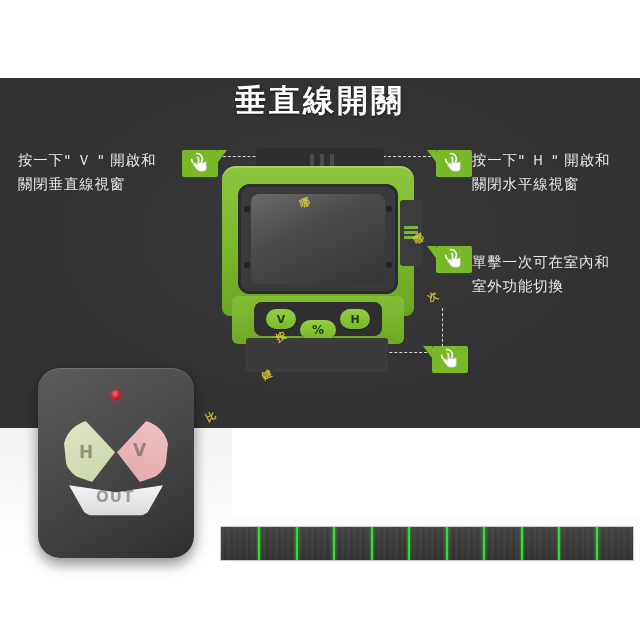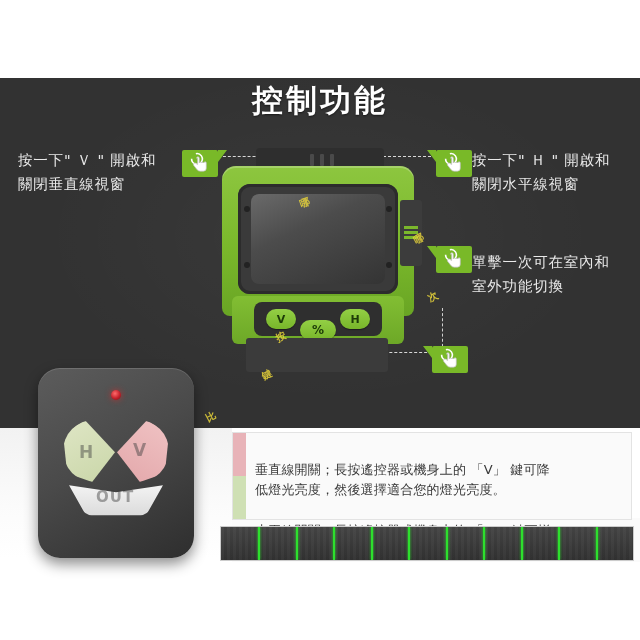--- a/index.html
+++ b/index.html
@@ -232,21 +232,21 @@
     opacity:.85;pointer-events:none;
   }
 </style>
 </head>
 <body>
 
 <div class="stage">
 
   <div class="dark-panel"></div>
 
-  <div class="page-title">控制功能</div>
+  <div class="page-title">垂直線開關</div>
 
   <div class="lead h l-h1"></div>
   <div class="lead h l-h2"></div>
   <div class="lead v l-v1"></div>
   <div class="lead v l-v3"></div>
   <div class="lead h l-h3"></div>
   <div class="lead v l-v4"></div>
 
   <div class="device">
     <div class="dev-top">
@@ -332,32 +332,20 @@
     <div class="pad">
       <div class="pad-btn btn-h"></div>
       <div class="pad-btn btn-v"></div>
       <div class="pad-btn btn-out"></div>
       <div class="pad-label lbl-h">H</div>
       <div class="pad-label lbl-v">V</div>
       <div class="pad-label lbl-out">OUT</div>
     </div>
   </div>
 
-  <div class="legend">
-    <div class="legend-swatches">
-      <div class="sw sw-v"></div>
-      <div class="sw sw-h"></div>
-    </div>
-    <div class="legend-body">
-      <div>垂直線開關；長按遙控器或機身上的 「V」 鍵可降
-低燈光亮度，然後選擇適合您的燈光亮度。</div>
-      <div>水平線開關；長按遙控器或機身上的 「H」 鍵可增
-加燈光亮度，然後選擇適合您的燈光亮度。</div>
-    </div>
-  </div>
 
   <div class="strip">
       <div class="laser" style="left: 37px; background: rgb(45, 224, 45); box-shadow: rgb(45, 224, 45) 0px 0px 3px;"></div>
       <div class="laser" style="left: 75px; background: rgb(45, 224, 45); box-shadow: rgb(45, 224, 45) 0px 0px 3px;"></div>
       <div class="laser" style="left: 112px; background: rgb(45, 224, 45); box-shadow: rgb(45, 224, 45) 0px 0px 3px;"></div>
       <div class="laser" style="left: 150px; background: rgb(45, 224, 45); box-shadow: rgb(45, 224, 45) 0px 0px 3px;"></div>
       <div class="laser" style="left: 187px; background: rgb(45, 224, 45); box-shadow: rgb(45, 224, 45) 0px 0px 3px;"></div>
       <div class="laser" style="left: 225px; background: rgb(45, 224, 45); box-shadow: rgb(45, 224, 45) 0px 0px 3px;"></div>
       <div class="laser" style="left: 262px; background: rgb(45, 224, 45); box-shadow: rgb(45, 224, 45) 0px 0px 3px;"></div>
       <div class="laser" style="left: 300px; background: rgb(45, 224, 45); box-shadow: rgb(45, 224, 45) 0px 0px 3px;"></div>

